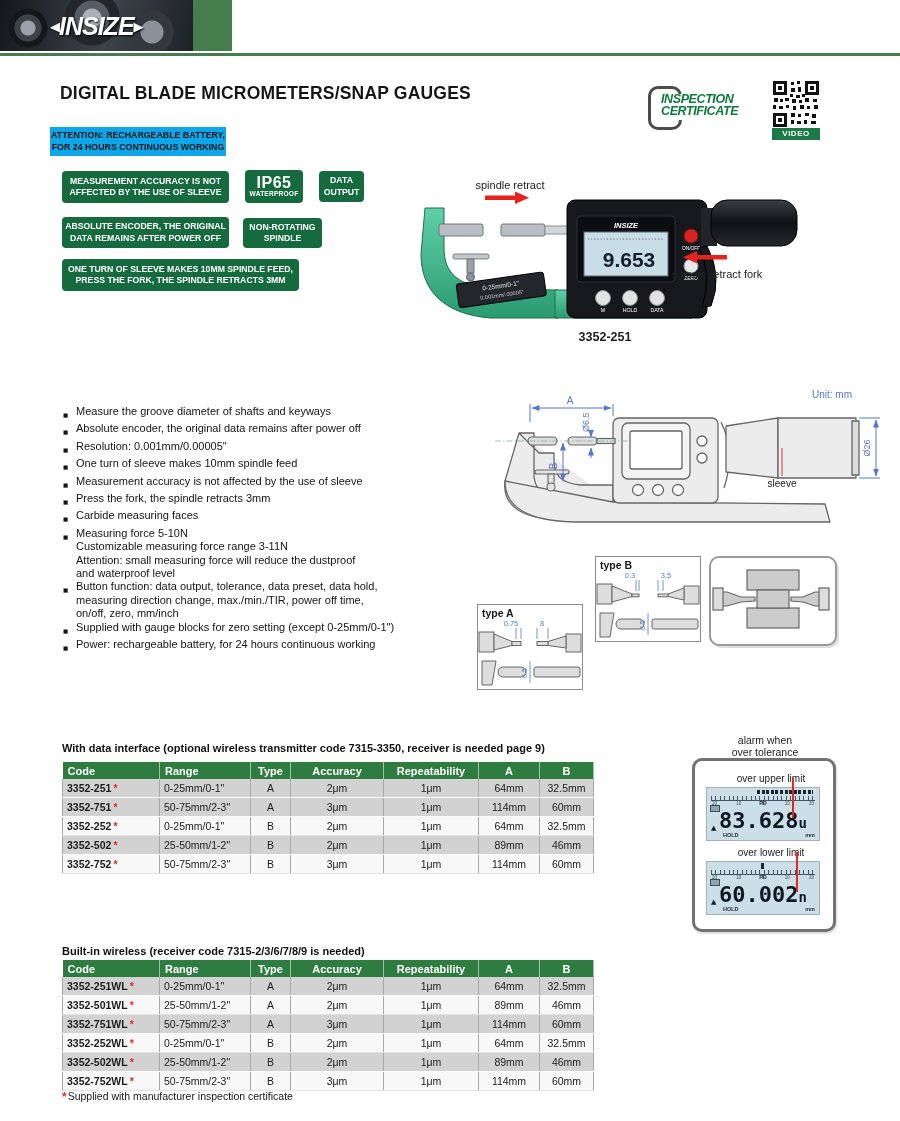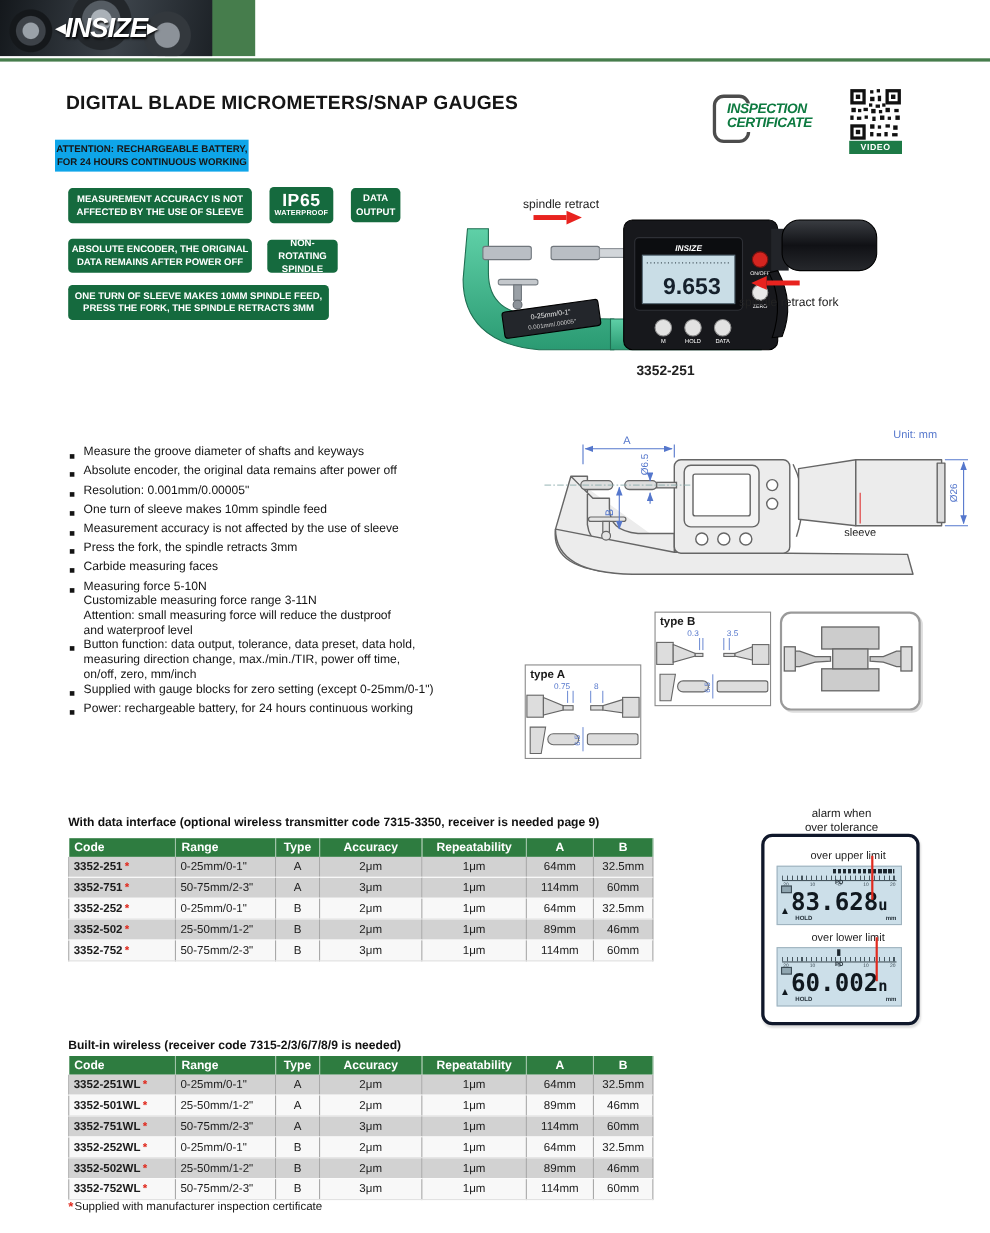--- a/index.html
+++ b/index.html
@@ -68,21 +68,21 @@
   table.spec td:first-child,table.spec td:nth-child(2){text-align:left;}
   table.spec tr.odd td{background:#d2d2d2;border-bottom:1.5px solid #fff;}
   table.spec tr.even td{background:#f8f8f8;border-bottom:1px solid #e2e2e2;}
   .code-text{font-weight:bold;}
   .star{color:#e02a1e;font-weight:bold;margin-left:2px;}
   .footnote{left:62px;top:1090px;font-size:10.5px;color:#161616;}
   .footnote .star{font-size:12px;vertical-align:-1px;margin:0 1px 0 0;}
 
   
   .alarm-caption{left:700px;top:735px;width:130px;text-align:center;font-size:10.5px;line-height:11.5px;color:#222;}
-  .alarm-panel{left:692px;top:758px;width:138px;height:168px;background:#fff;border:3px solid #0f172a;
+  .alarm-panel{left:692px;top:758px;width:138px;height:168px;background:#fff;border:3px solid #737373;
     border-radius:10px;box-shadow:1px 2px 2px #ddd;}
   .limit-label{position:absolute;width:100%;text-align:center;font-size:10px;color:#222;padding-left:14px;box-sizing:border-box;}
   .lcd{position:absolute;left:11px;width:114px;height:54px;background:#ccdfe9;border:1px solid #9fb3bf;box-sizing:border-box;}
   .lcd .tolbar{position:absolute;top:2px;right:6px;width:56px;height:4px;
     background:repeating-linear-gradient(90deg,#1d262e 0 3px,rgba(0,0,0,0) 3px 4.6px);}
   .lcd .toltick{position:absolute;top:1px;left:54px;width:3px;height:6px;background:#1d262e;}
   .lcd .scale{position:absolute;top:8px;left:4px;right:4px;height:4px;
     background:repeating-linear-gradient(90deg,#46565f 0 1px,rgba(0,0,0,0) 1px 4.4px);border-bottom:1px solid #46565f;}
   .lcd .scalenums{position:absolute;top:13px;left:5px;right:5px;display:flex;justify-content:space-between;
     font-size:4.5px;color:#3c4c56;}
@@ -195,21 +195,21 @@
     <div>FOR 24 HOURS CONTINUOUS WORKING</div>
   </div>
 
   <div class="gbox" style="left:62px;top:171px;width:167px;height:32px;">MEASUREMENT ACCURACY IS NOT AFFECTED BY THE USE OF SLEEVE</div>
   <div class="gbox" style="left:245px;top:170px;width:58px;height:33px;">
     <div class="big">IP65</div>
     <div class="small">WATERPROOF</div>
   </div>
   <div class="gbox" style="left:319px;top:171px;width:45px;height:31px;">DATA OUTPUT</div>
   <div class="gbox" style="left:62px;top:217px;width:167px;height:31px;">ABSOLUTE ENCODER, THE ORIGINAL DATA REMAINS AFTER POWER OFF</div>
-  <div class="gbox" style="left:243px;top:218px;width:64px;height:30px;">NON-ROTATING SPINDLE</div>
+  <div class="gbox" style="left:243px;top:218px;width:79px;height:30px;">NON-ROTATING SPINDLE</div>
   <div class="gbox" style="left:62px;top:259px;width:237px;height:32px;">ONE TURN OF SLEEVE MAKES 10MM SPINDLE FEED, PRESS THE FORK, THE SPINDLE RETRACTS 3MM</div>
 
   <svg class="abs photo-svg" width="395" height="170" viewBox="0 0 395 170">
 
     <text x="105" y="11" text-anchor="middle" font-size="11" fill="#222">spindle retract</text>
     <g>
       <rect x="80" y="17.5" width="30" height="4.5" fill="#e8231f"></rect>
       <polygon points="110,13.5 124,19.7 110,26" fill="#e8231f"></polygon>
     </g>
 

